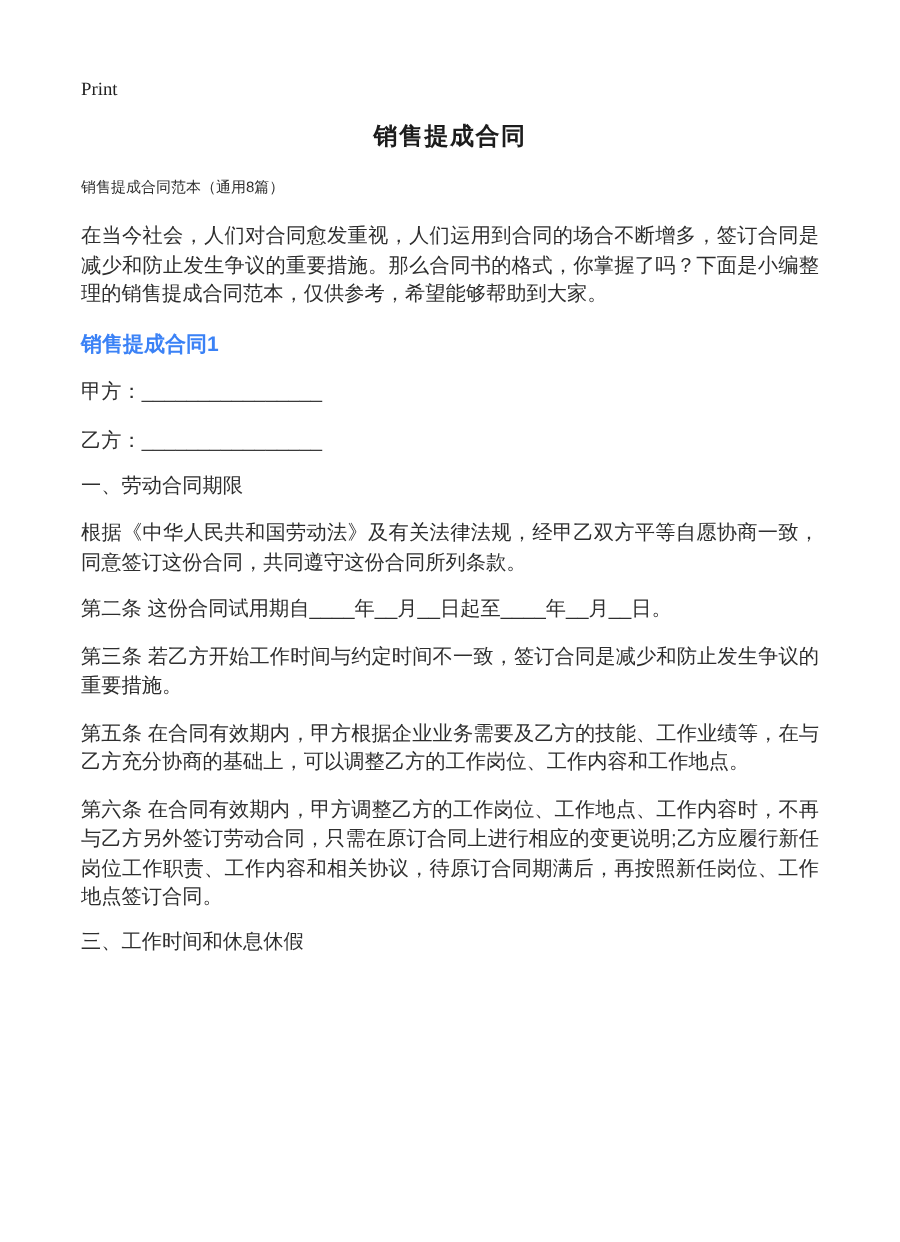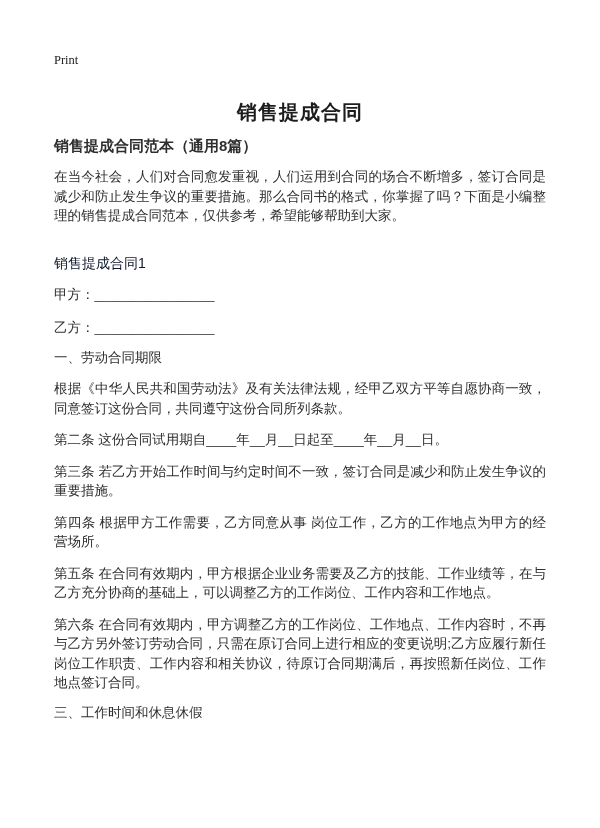--- a/index.html
+++ b/index.html
@@ -20,46 +20,45 @@
   }
   .print-link {
     font-family: "Liberation Serif", serif;
     font-size: 12.5px;
     line-height: 14px;
     color: #222222;
     display: inline-block;
     cursor: pointer;
   }
   .doc-title {
-    margin-top: 32px;
-    font-size: 20px;
+    margin-top: 12px;
+    font-size: 16px;
     line-height: 24px;
     font-weight: bold;
     text-align: center;
     color: #1c1c1c;
     letter-spacing: 1px;
   }
   .doc-subtitle {
     margin-top: 13px;
-    font-size: 15px;
+    font-size: 10px;
     line-height: 18px;
-    font-weight: bold;
   }
   .para {
     margin: 12px 0 0 0;
     font-size: 13.5px;
     line-height: 19.5px;
     text-align: justify;
   }
   .section-heading {
-    margin: 28px 0 0 0;
+    margin: 14px 0 0 0;
     font-size: 14px;
     line-height: 18px;
-    font-weight: normal;
-    color: #0f172a;
+    font-weight: bold;
+    color: #3b82f6;
   }
   .sub-section {
     margin-top: 10px;
   }
   .party-line {
     margin: 13px 0 0 0;
     font-size: 13.5px;
     line-height: 20px;
   }
   .blank-line {
@@ -94,21 +93,20 @@
   <p class="para sub-section">一、劳动合同期限</p>
 
   <p class="para">根据《中华人民共和国劳动法》及有关法律法规，经甲乙双方平等自愿协商一致，同意签订这份合同，共同遵守这份合同所列条款。</p>
 
 
   <p class="para">第二条 这份合同试用期自____年__月__日起至____年__月__日。</p>
 
   <p class="para">第三条 若乙方开始工作时间与约定时间不一致，签订合同是减少和防止发生争议的重要措施。</p>
 
 
-  <p class="para">第四条 根据甲方工作需要，乙方同意从事 岗位工作，乙方的工作地点为甲方的经营场所。</p>
 
   <p class="para">第五条 在合同有效期内，甲方根据企业业务需要及乙方的技能、工作业绩等，在与乙方充分协商的基础上，可以调整乙方的工作岗位、工作内容和工作地点。</p>
 
   <p class="para">第六条 在合同有效期内，甲方调整乙方的工作岗位、工作地点、工作内容时，不再与乙方另外签订劳动合同，只需在原订合同上进行相应的变更说明;乙方应履行新任岗位工作职责、工作内容和相关协议，待原订合同期满后，再按照新任岗位、工作地点签订合同。</p>
 
   <p class="para sub-section">三、工作时间和休息休假</p>
 
 </div>
 
 </body></html>

